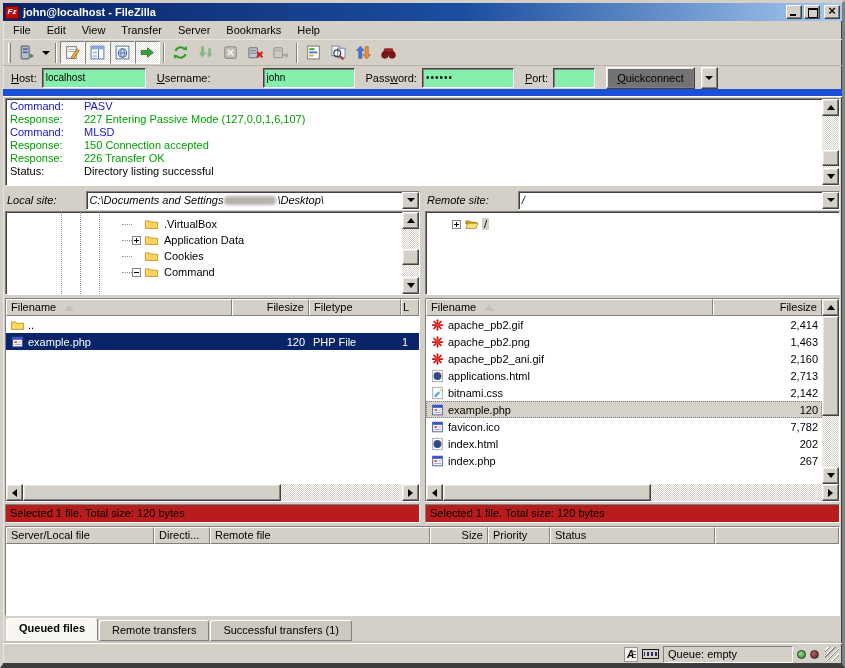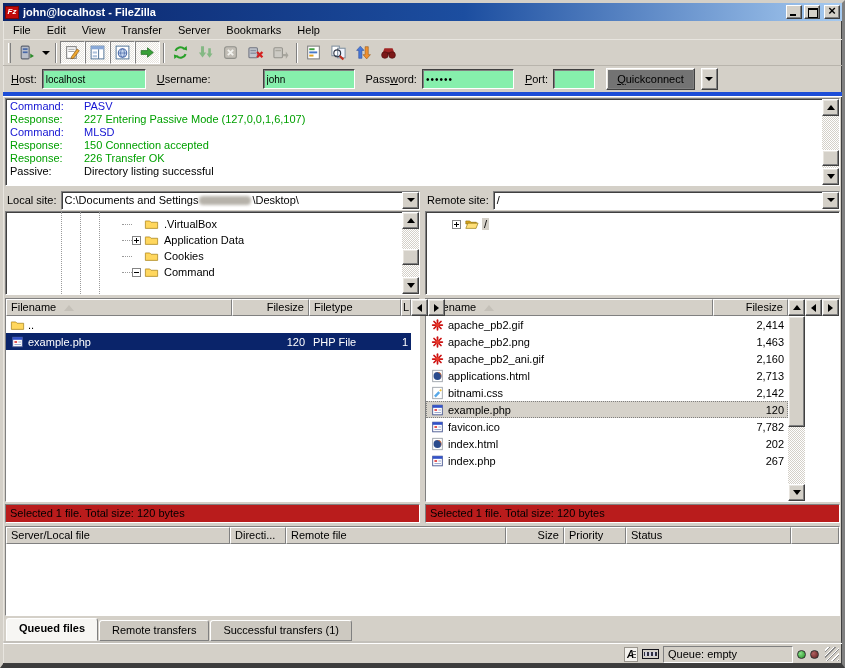--- a/index.html
+++ b/index.html
@@ -47,21 +47,21 @@
     background-image:linear-gradient(45deg,#fff 25%,transparent 25%,transparent 75%,#fff 75%),
                      linear-gradient(45deg,#fff 25%,transparent 25%,transparent 75%,#fff 75%);
     background-size:2px 2px;background-position:0 0,1px 1px;}
   .tbtn svg{width:17px;height:17px;}
   .tdrop{width:13px;height:23px;display:flex;align-items:center;justify-content:center;}
   .caret{width:0;height:0;border-left:4px solid transparent;border-right:4px solid transparent;
     border-top:4px solid #000;}
 
   
   .qcbar{height:30px;flex:none;display:flex;align-items:center;gap:5px;padding:0 8px;
-    border-bottom:4px solid #1d4ed8;box-shadow:0 1px 0 #fff;font-size:11px;}
+    border-bottom:7px solid #1d4ed8;box-shadow:0 1px 0 #fff;font-size:11px;}
   .qcbar label{color:#000;}
   .qcbar input{height:20px;border:1px solid;border-color:#404040 #fff #fff #404040;
     box-shadow:inset 1px 1px 0 #808080;background:#86efac;font-size:10px;padding:0 3px;outline:none;}
   .in-host{width:104px;} .in-user{width:92px;margin-left:47px;} .in-pass{width:92px;letter-spacing:1px;} .in-port{width:42px;}
   .qc-btn{height:22px;padding:0 10px;background:#737373;font-size:11px;
     border:1px solid;border-color:#fff #404040 #404040 #fff;
     box-shadow:inset -1px -1px 0 #808080, inset 1px 1px 0 #e8e5df;}
   .qc-drop{width:17px;height:22px;background:#d4d0c8;display:flex;align-items:center;justify-content:center;
     border:1px solid;border-color:#fff #404040 #404040 #fff;
     box-shadow:inset -1px -1px 0 #808080, inset 1px 1px 0 #e8e5df;margin-left:1px;}
@@ -93,24 +93,24 @@
     background-image:linear-gradient(45deg,#fff 25%,transparent 25%,transparent 75%,#fff 75%),
                      linear-gradient(45deg,#fff 25%,transparent 25%,transparent 75%,#fff 75%);
     background-size:2px 2px;background-position:0 0,1px 1px;}
   .sb-thumb{position:absolute;background:#d4d0c8;
     border:1px solid;border-color:#fff #404040 #404040 #fff;
     box-shadow:inset -1px -1px 0 #808080, inset 1px 1px 0 #e8e5df;}
 
   
   .panes{height:335px;flex:none;display:flex;gap:5px;padding:2px 2px 0 2px;}
   .pane{flex:1 1 0;min-width:0;display:flex;flex-direction:column;}
-  .site-row{height:21px;flex:none;display:flex;align-items:center;gap:4px;font-size:11px;padding-bottom:1px;}
+  .site-row{height:21px;flex:none;display:flex;align-items:center;gap:16px;font-size:11px;padding-bottom:1px;font-style:italic;}
   .site-label{flex:none;padding-left:2px;}
   .combo{flex:1;height:19px;display:flex;background:#fff;
-    border:1px solid;border-color:#808080 #fff #fff #808080;box-shadow:inset 1px 1px 0 #404040;}
+    border:1px solid;border-color:#808080 #fff #fff #808080;box-shadow:inset 1px 1px 0 #404040;margin-left:13px;}
   .combo-text{flex:1;font-size:11px;line-height:17px;padding-left:3px;white-space:nowrap;overflow:hidden;}
   .combo-btn{width:17px;flex:none;background:#d4d0c8;display:flex;align-items:center;justify-content:center;
     border:1px solid;border-color:#fff #404040 #404040 #fff;box-shadow:inset -1px -1px 0 #808080;}
   .redact{display:inline-block;width:52px;height:9px;background:#b6b2aa;border-radius:4px;
     filter:blur(1.5px);vertical-align:middle;margin:0 1px;}
 
   .tree-box{height:84px;flex:none;background:#fff;display:flex;
     border:1px solid;border-color:#808080 #fff #fff #808080;box-shadow:inset 1px 1px 0 #404040;overflow:hidden;}
   .tree-content{flex:1;position:relative;padding-top:4px;overflow:hidden;padding-left:22px;}
   .guide{position:absolute;top:0;bottom:0;border-left:1px dotted #9a9a9a;}
@@ -122,21 +122,21 @@
     visibility:hidden;margin-right:3px;}
   .expander.exp-plus{visibility:visible;
     background:linear-gradient(#000,#000) center/5px 1px no-repeat,
                linear-gradient(#000,#000) center/1px 5px no-repeat,#fff;}
   .expander.exp-minus{visibility:visible;
     background:linear-gradient(#000,#000) center/5px 1px no-repeat,#fff;}
   .fico{width:15px;height:14px;flex:none;margin-right:3px;}
   .tree-label{padding:0 2px;white-space:nowrap;}
   .tree-row.highlight .tree-label{background:#d4d0c8;}
 
-  .listwrap{flex:1;display:flex;flex-direction:row;margin-top:3px;min-height:0;
+  .listwrap{flex:1;display:flex;flex-direction:column;margin-top:3px;min-height:0;
     border:1px solid;border-color:#808080 #fff #fff #808080;box-shadow:inset 1px 1px 0 #404040;background:#fff;}
   .listmain{flex:1;display:flex;min-height:0;}
   .listcol{flex:1;display:flex;flex-direction:column;min-width:0;overflow:hidden;}
   .lheader{height:17px;flex:none;display:flex;background:#d4d0c8;}
   .hcell{height:17px;font-size:11px;line-height:15px;padding:0 4px;flex:none;
     border:1px solid;border-color:#fff #808080 #808080 #fff;display:flex;align-items:center;
     white-space:nowrap;overflow:hidden;}
   .hcell.right{justify-content:flex-end;}
   .hcell.fill{flex:1;}
   .sort-asc{width:0;height:0;border-left:5px solid transparent;border-right:5px solid transparent;
@@ -152,21 +152,21 @@
   .local-pane .file-row.selected{background:#0a246a;color:#fff;}
   .remote-pane .file-row.selected{background:#d6d2ca;outline:1px dotted #808080;outline-offset:-1px;}
 
   .pane-status{height:19px;flex:none;margin-top:2px;background:#b91c1c;font-size:11px;line-height:16px;
     padding:0 4px;border:1px solid;border-color:#808080 #fff #fff #808080;
     white-space:nowrap;overflow:hidden;}
 
   
   .queuewrap{flex:1;margin:3px 2px 0 2px;display:flex;flex-direction:column;min-height:0;
     border:1px solid;border-color:#808080 #fff #fff #808080;box-shadow:inset 1px 1px 0 #404040;background:#fff;}
-  .q-c0{width:224px;} .q-c1{width:56px;} .q-c2{width:220px;} .q-c3{width:58px;} .q-c4{width:62px;} .q-c5{width:165px;}
+  .q-c0{width:148px;} .q-c1{width:56px;} .q-c2{width:220px;} .q-c3{width:58px;} .q-c4{width:62px;} .q-c5{width:165px;}
   .qbody{flex:1;background:#fff;}
 
   
   .tabsrow{height:27px;flex:none;display:flex;align-items:flex-start;padding:1px 0 0 3px;}
   .tab{font-size:11px;padding:3px 12px 4px 12px;margin-right:1px;background:#cdc9c1;color:#000;
     border:1px solid;border-color:#fff #808080 #808080 #fff;border-radius:3px 3px 0 0;margin-top:3px;}
   .tab.active{background:#f7f6f3;font-weight:bold;margin-top:1px;padding-bottom:6px;
     border-bottom-color:#f7f6f3;}
 
   
@@ -438,21 +438,21 @@
           </div>
           <div class="logline response">
             <span class="loglabel">Response:</span>
             <span class="logtext">150 Connection accepted</span>
           </div>
           <div class="logline response">
             <span class="loglabel">Response:</span>
             <span class="logtext">226 Transfer OK</span>
           </div>
           <div class="logline status">
-            <span class="loglabel">Passive:</span>
+            <span class="loglabel">Status:</span>
             <span class="logtext">Directory listing successful</span>
           </div>
         </div>
       <div class="vscroll">
         <span class="sb-btn">
             <span class="arr arr-up"></span>
           </span>
         <span class="sb-track">
             <span class="sb-thumb" style="left:0;right:0;top:66%;height:16px;"></span>
           </span>

